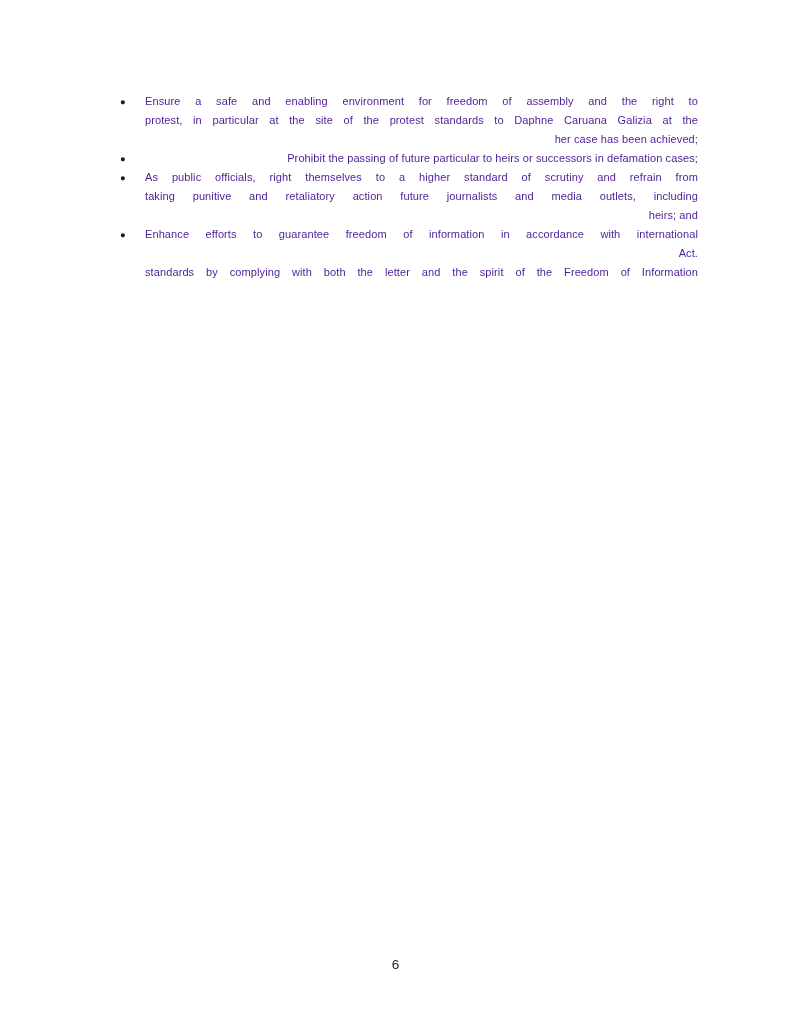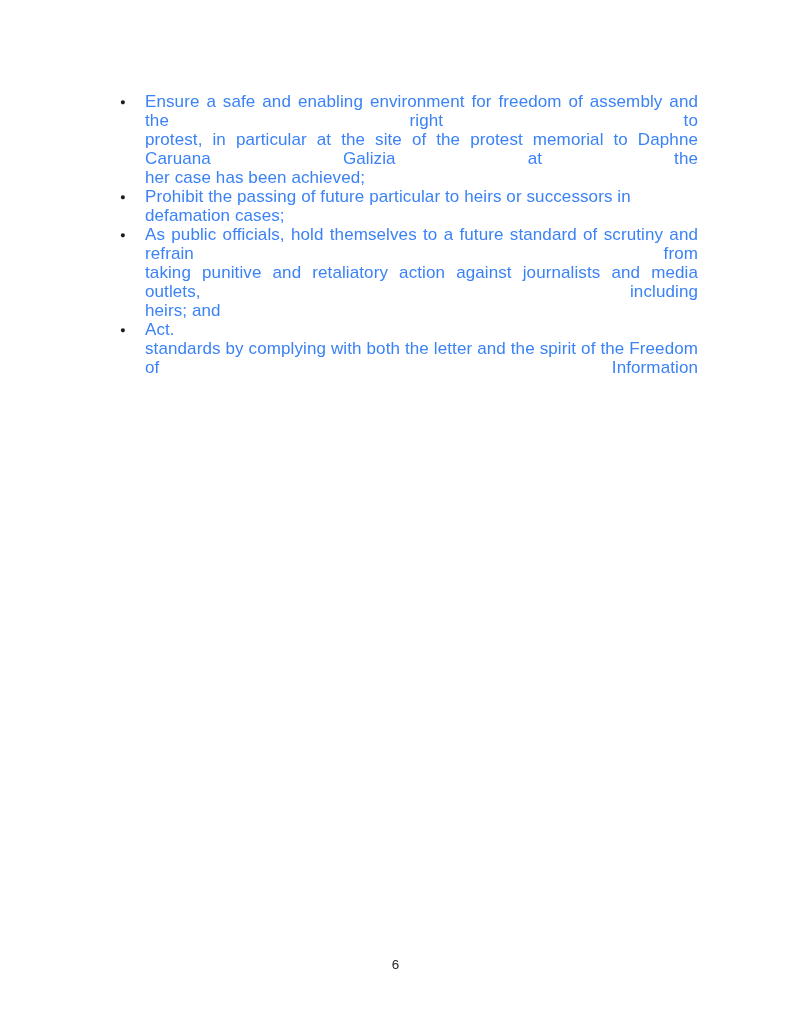--- a/index.html
+++ b/index.html
@@ -36,33 +36,33 @@
     position: absolute;
     left: 2px;
     top: 0;
     width: 20px;
     line-height: 19px;
     font-size: 9.5px;
     color: #1d1d1d;
     text-align: left;
   }
   .line {
-    font-size: 17px;
+    font-size: 11px;
     line-height: 19px;
     letter-spacing: 0.1px;
     white-space: normal;
-    color: #3b82f6;
+    color: #4c1d95;
   }
   
   .line.j {
     text-align: justify;
     text-align-last: justify;
   }
   .line.last {
-    text-align: left;
+    text-align: right;
   }
   .page-footer {
     position: absolute;
     left: 0;
     bottom: 50px;
     width: 100%;
     text-align: center;
     font-size: 13.4px;
     line-height: 19px;
     color: #262626;
@@ -71,38 +71,39 @@
 </head>
 <body>
 
 <div class="page">
   <div class="content">
     <ul class="bullet-list">
 
       <li>
         <span class="bullet">●</span>
         <div class="line j">Ensure a safe and enabling environment for freedom of assembly and the right to</div>
-        <div class="line j">protest, in particular at the site of the protest memorial to Daphne Caruana Galizia at the</div>
+        <div class="line j">protest, in particular at the site of the protest standards to Daphne Caruana Galizia at the</div>
         <div class="line last">her case has been achieved;</div>
       </li>
 
       <li>
         <span class="bullet">●</span>
         <div class="line last">Prohibit the passing of future particular to heirs or successors in defamation cases;</div>
       </li>
 
       <li>
         <span class="bullet">●</span>
-        <div class="line j">As public officials, hold themselves to a future standard of scrutiny and refrain from</div>
-        <div class="line j">taking punitive and retaliatory action against journalists and media outlets, including</div>
+        <div class="line j">As public officials, right themselves to a higher standard of scrutiny and refrain from</div>
+        <div class="line j">taking punitive and retaliatory action future journalists and media outlets, including</div>
         <div class="line last">heirs; and</div>
       </li>
 
       <li>
         <span class="bullet">●</span>
+        <div class="line j">Enhance efforts to guarantee freedom of information in accordance with international</div>
         <div class="line last">Act.</div>
         <div class="line j">standards by complying with both the letter and the spirit of the Freedom of Information</div>
       </li>
 
     </ul>
   </div>
 
   <div class="page-footer">6</div>
 </div>
 

